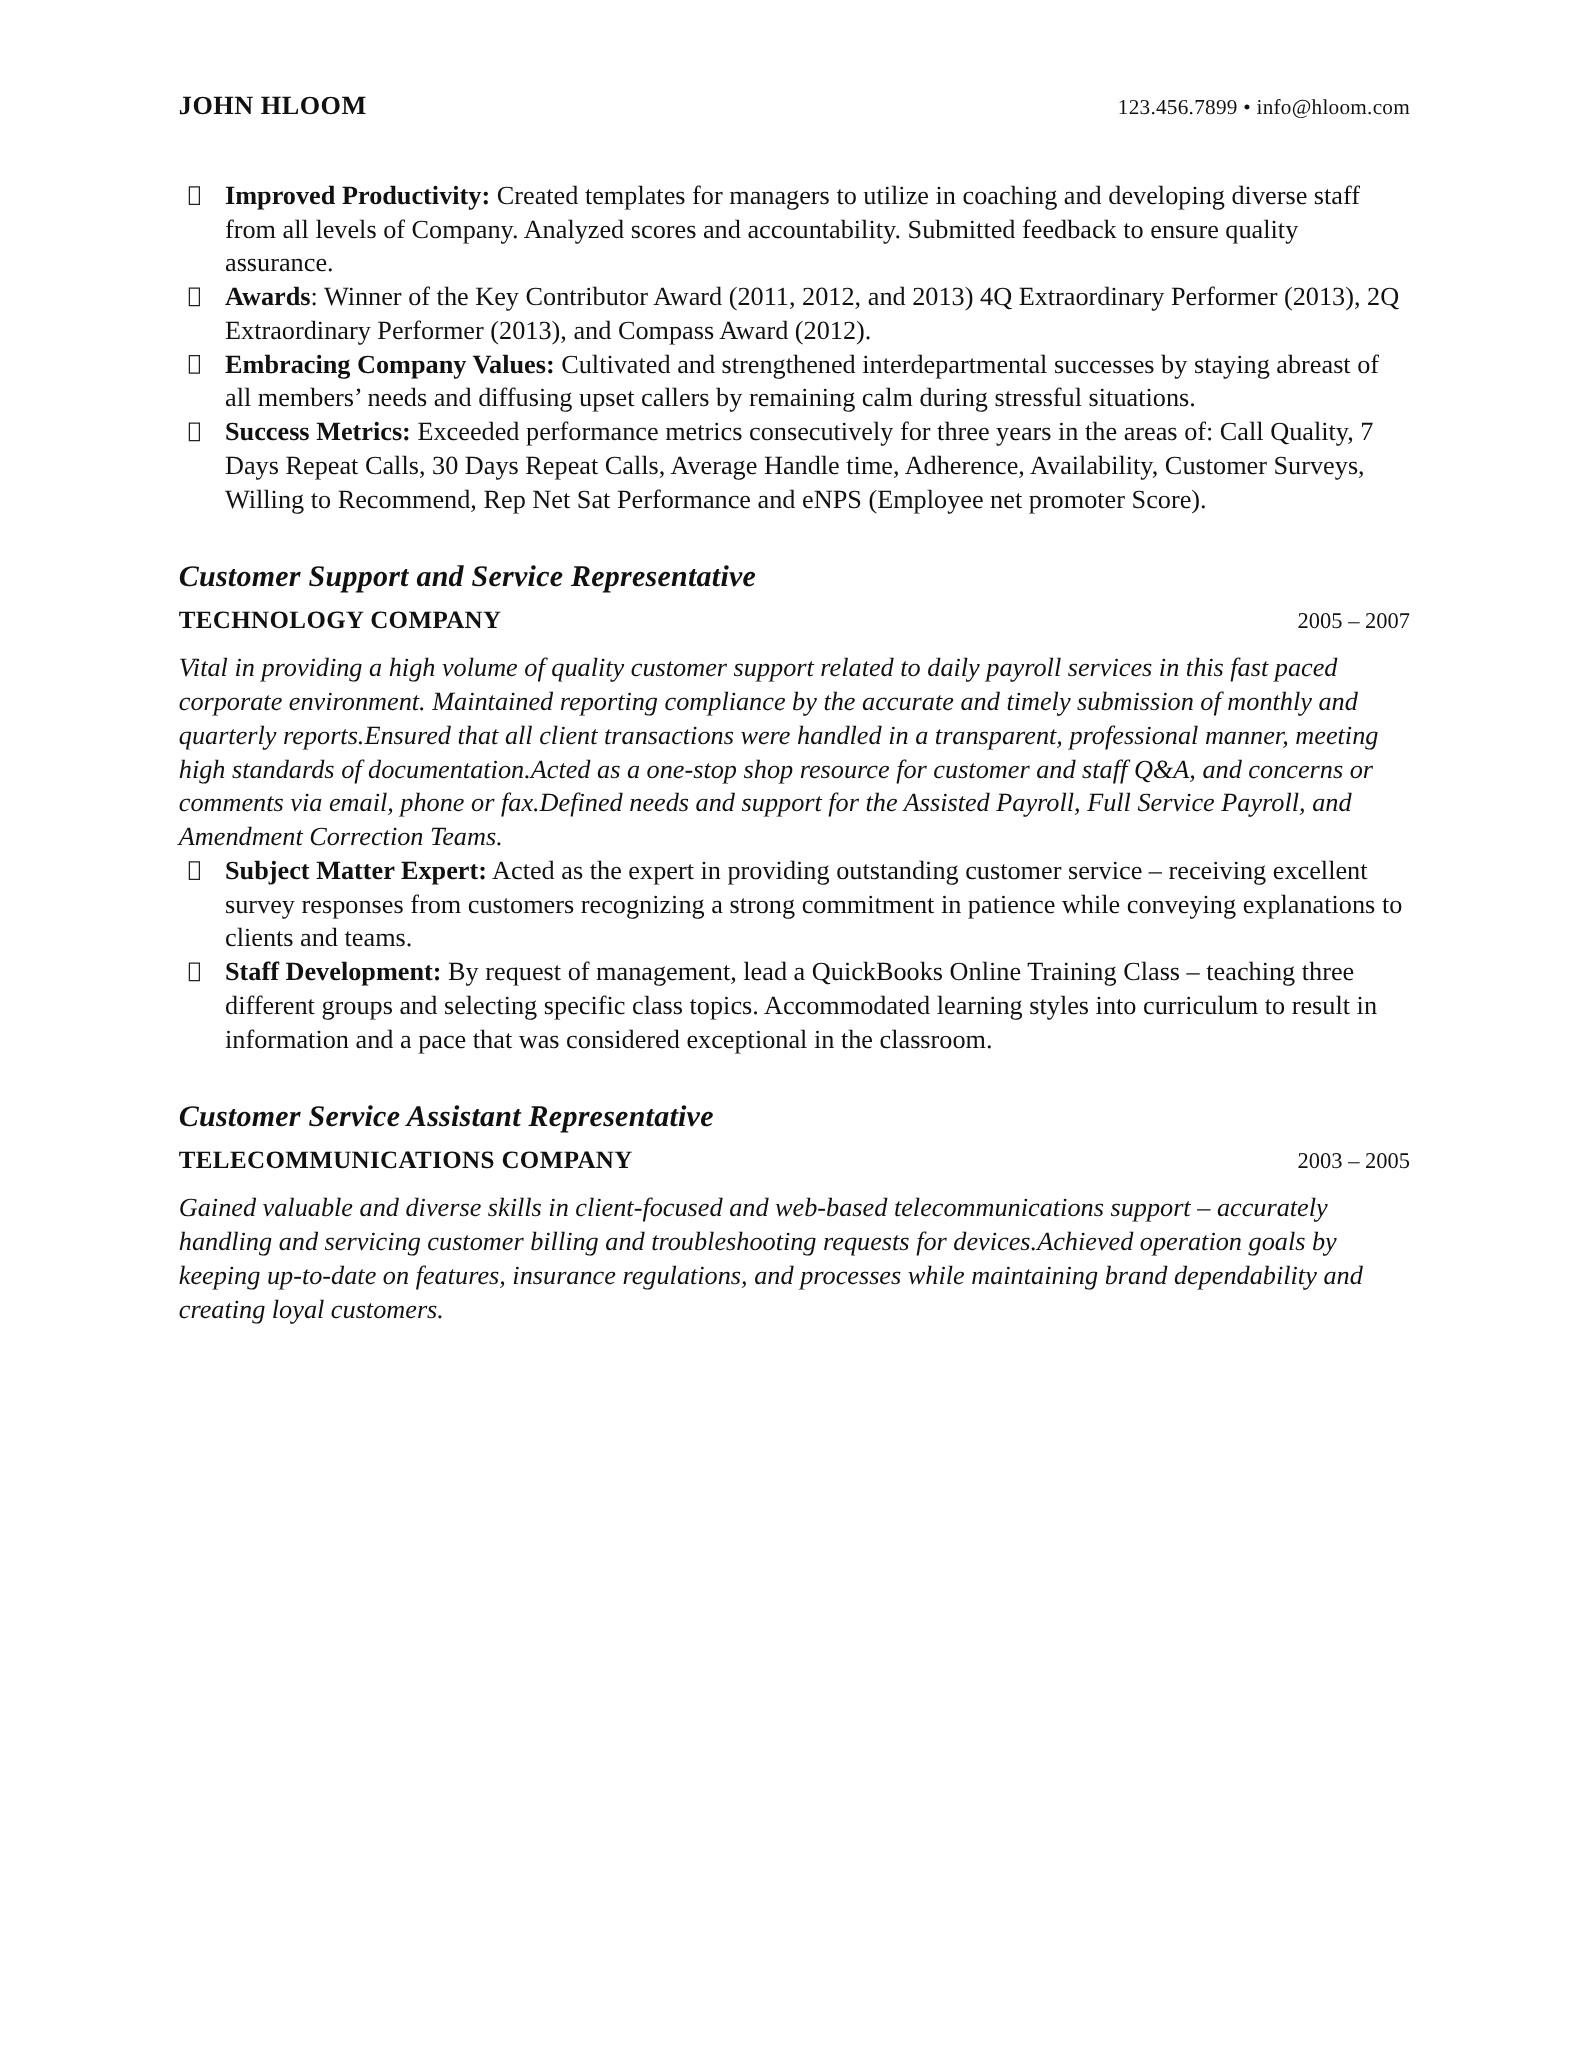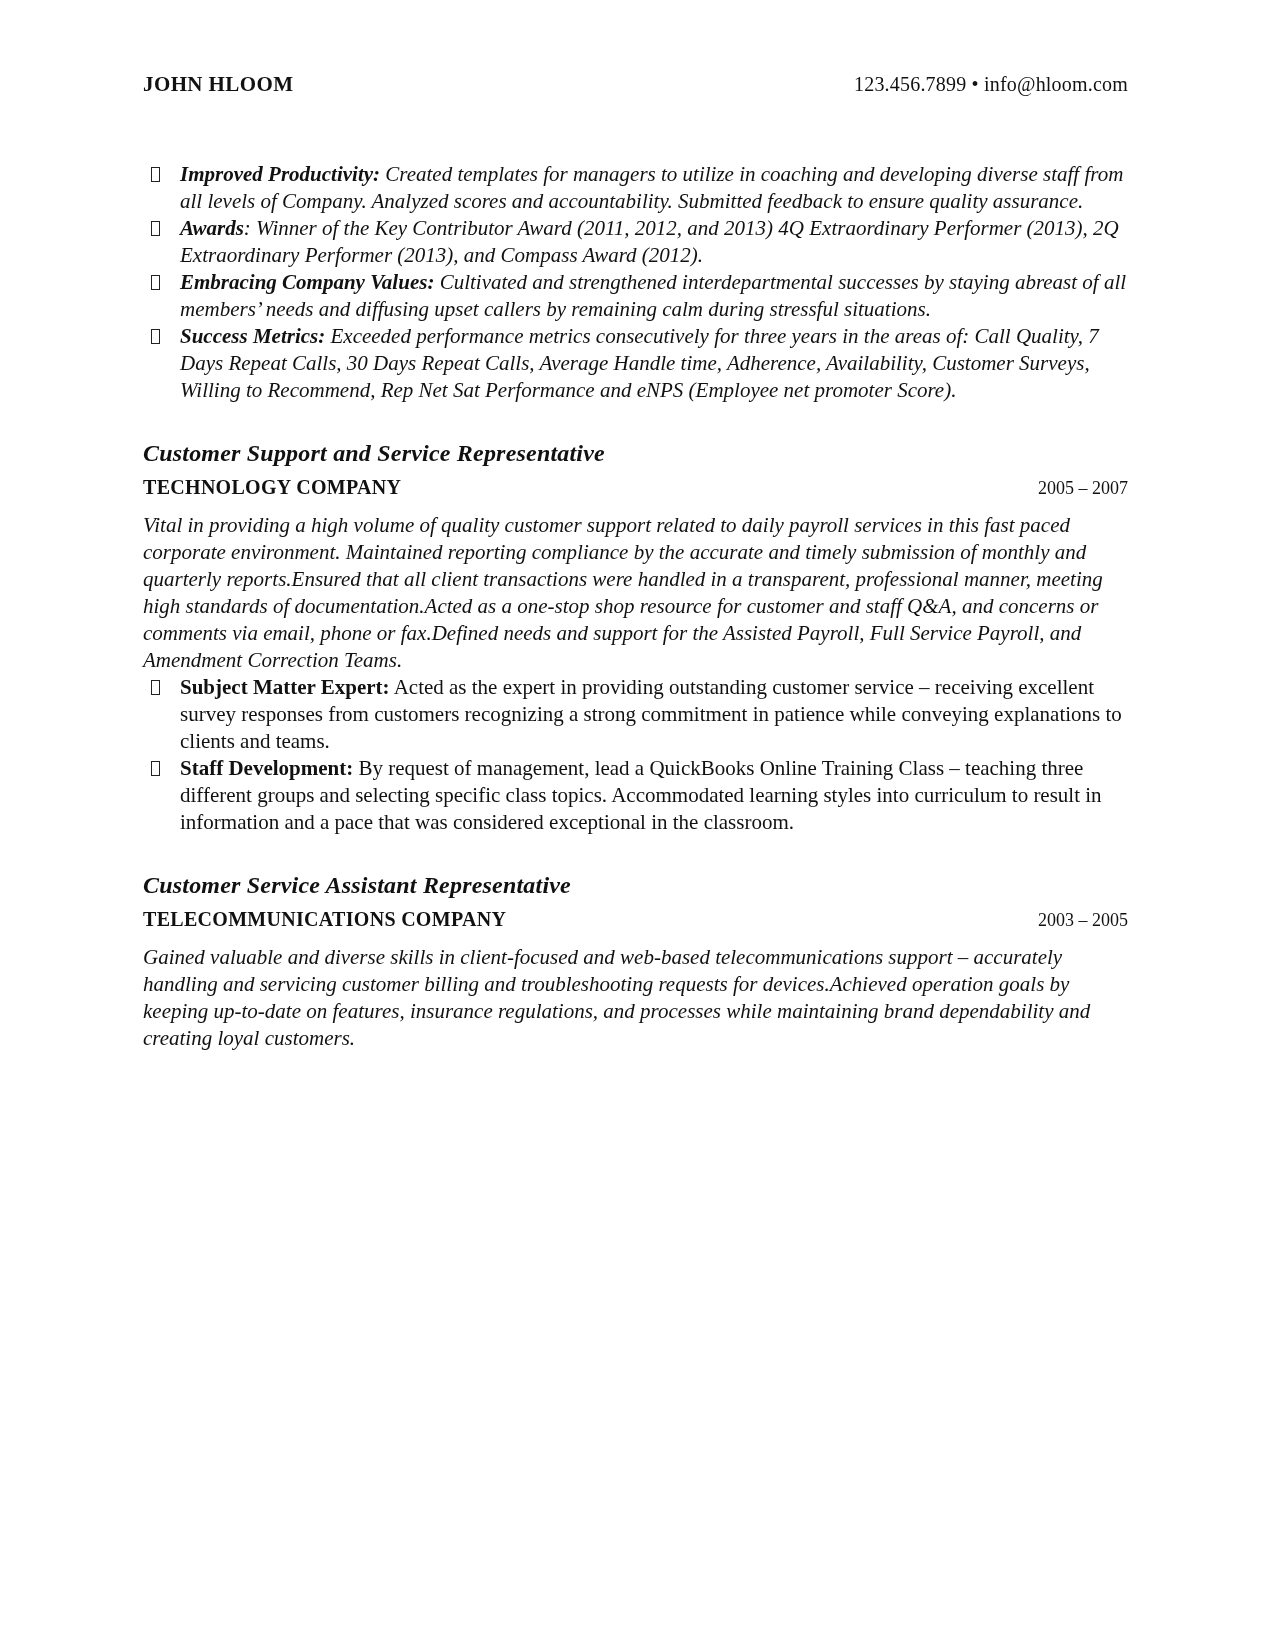--- a/index.html
+++ b/index.html
@@ -23,33 +23,33 @@
     display: flex;
     justify-content: space-between;
     align-items: baseline;
   }
   .name {
     font-size: 21px;
     font-weight: bold;
     letter-spacing: 0.4px;
   }
   .contact {
-    font-size: 20px;
+    font-size: 17px;
     letter-spacing: 0.2px;
   }
   .body-text {
     font-size: 21px;
     line-height: 27px;
   }
   ul.bullet-list {
     list-style: none;
     margin: 0;
     padding: 0;
   }
-  ul.bullet-list.achievements { margin-top: 64px; font-style: italic; }
+  ul.bullet-list.achievements { margin-top: 46px; }
   ul.bullet-list li {
     position: relative;
     padding-left: 37px;
     margin: 0;
   }
   .tofu {
     position: absolute;
     left: 8px;
     top: 6px;
     display: inline-block;
@@ -63,21 +63,21 @@
   .job-title {
     margin: 0;
     font-size: 24px;
     font-style: italic;
     font-weight: bold;
     letter-spacing: 0.2px;
   }
   .company-row {
     display: flex;
     justify-content: space-between;
-    align-items: flex-end;
+    align-items: center;
     margin-top: 9px;
   }
   .company {
     font-size: 20px;
     font-weight: bold;
     letter-spacing: 0.3px;
   }
   .dates {
     font-size: 18px;
   }

